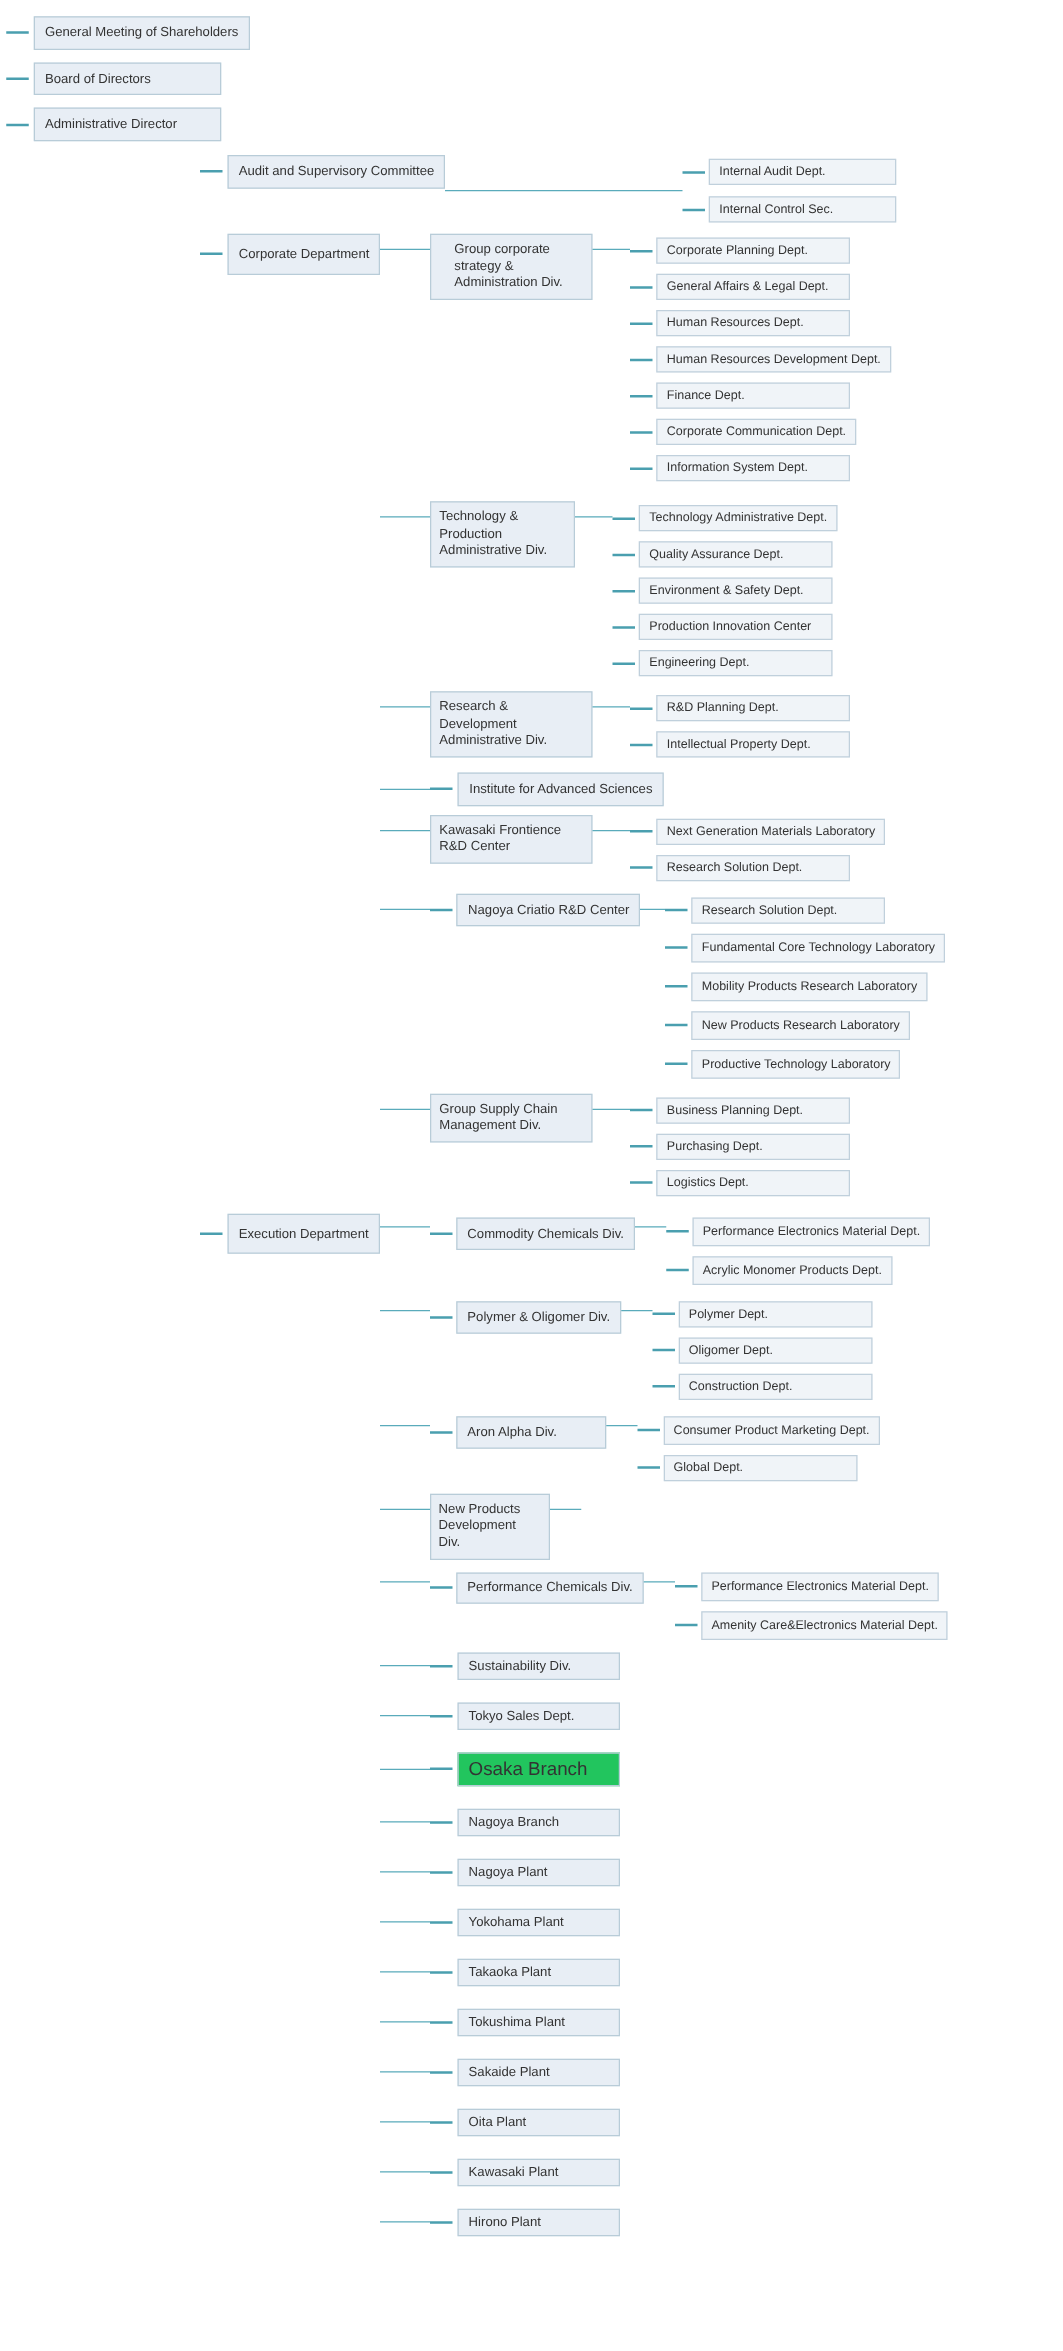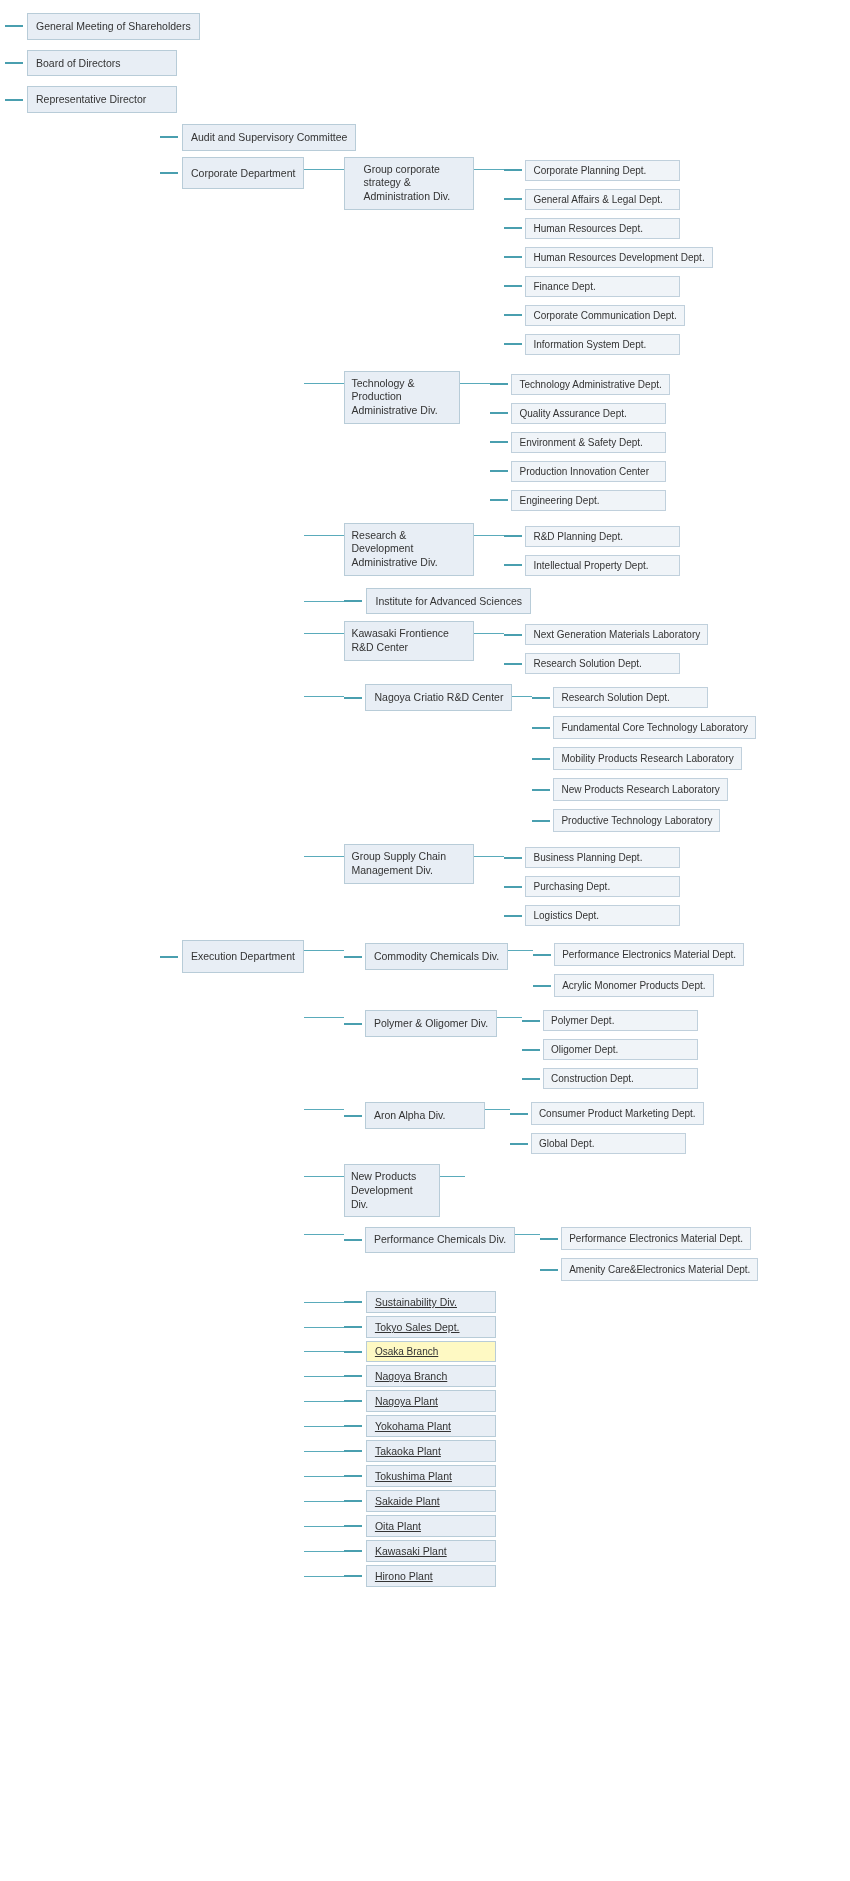--- a/index.html
+++ b/index.html
@@ -60,31 +60,46 @@
       <span class="box" style="min-width:150px;">General Meeting of Shareholders</span>
     </div>
     <div class="row">
       <span class="marker"></span>
       <span style="width:4px"></span>
       <span class="box" style="min-width:150px;">Board of Directors</span>
     </div>
     <div class="row">
       <span class="marker"></span>
       <span style="width:4px"></span>
-      <span class="box" style="min-width:150px;">Representative Director</span>
+      <span class="box" style="min-width:150px;">Administrative Director</span>
     </div>
   </div>
 
   <div style="display:flex; align-items:flex-start; margin-bottom:6px; padding-left:155px;">
     <div style="display:flex; align-items:center;">
       <span class="marker"></span>
       <span style="width:4px"></span>
       <span class="box" style="min-width:155px;">Audit and Supervisory Committee</span>
     </div>
 
+    <div style="display:flex; align-items:center; margin-left:0;">
+      <div style="width:190px; height:1px; background:#5aabbb; margin-left:0;"></div>
+      <div style="display:flex; flex-direction:column; gap:3px;">
+        <div class="row">
+          <span class="marker"></span>
+          <span style="width:3px"></span>
+          <span class="box-white" style="min-width:150px;">Internal Audit Dept.</span>
+        </div>
+        <div class="row">
+          <span class="marker"></span>
+          <span style="width:3px"></span>
+          <span class="box-white" style="min-width:150px;">Internal Control Sec.</span>
+        </div>
+      </div>
+    </div>
   </div>
 
   <div style="display:flex; align-items:flex-start; margin-bottom:8px; padding-left:155px;">
 
     <div style="display:flex; align-items:center; flex-shrink:0;">
       <span class="marker"></span>
       <span style="width:4px"></span>
       <span class="box" style="min-width:110px; padding:8px;">Corporate Department</span>
     </div>
 
@@ -406,35 +421,35 @@
           <div class="row">
               <span class="marker"></span>
               <span style="width:3px"></span>
               <span class="box-white" style="min-width:155px; white-space:normal; line-height:1.3;">Amenity Care&amp;Electronics Material Dept.</span>
             </div>
         </div>
       </div>
 
       <div style="height:4px;"></div>
 
-      <div id="single-divs" style="display:flex; flex-direction:column; gap:3px;text-decoration:underline;">
+      <div id="single-divs" style="display:flex; flex-direction:column; gap:18px;">
       <div style="display: flex; align-items: center;">
       <div style="width:40px; height:1px; background:#5aabbb; flex-shrink:0;"></div>
       <span style="display:inline-block; width:18px; height:2px; background:#4a9faf; flex-shrink:0; margin-right:4px;"></span>
       <span style="background:#e8eef5; border:1px solid #b8ccd8; padding:4px 8px; font-size:10.5px; min-width:130px;">Sustainability Div.</span>
     </div>
           <div style="display: flex; align-items: center;">
       <div style="width:40px; height:1px; background:#5aabbb; flex-shrink:0;"></div>
       <span style="display:inline-block; width:18px; height:2px; background:#4a9faf; flex-shrink:0; margin-right:4px;"></span>
       <span style="background:#e8eef5; border:1px solid #b8ccd8; padding:4px 8px; font-size:10.5px; min-width:130px;">Tokyo Sales Dept.</span>
     </div>
           <div style="display: flex; align-items: center;">
       <div style="width:40px; height:1px; background:#5aabbb; flex-shrink:0;"></div>
       <span style="display:inline-block; width:18px; height:2px; background:#4a9faf; flex-shrink:0; margin-right:4px;"></span>
-      <span style="background:#fef9c3; border:1px solid #b8ccd8; padding:4px 8px; font-size:10px; min-width:130px;">Osaka Branch</span>
+      <span style="background:#22c55e; border:1px solid #b8ccd8; padding:4px 8px; font-size:15px; min-width:130px;">Osaka Branch</span>
     </div>
           <div style="display: flex; align-items: center;">
       <div style="width:40px; height:1px; background:#5aabbb; flex-shrink:0;"></div>
       <span style="display:inline-block; width:18px; height:2px; background:#4a9faf; flex-shrink:0; margin-right:4px;"></span>
       <span style="background:#e8eef5; border:1px solid #b8ccd8; padding:4px 8px; font-size:10.5px; min-width:130px;">Nagoya Branch</span>
     </div>
           <div style="display: flex; align-items: center;">
       <div style="width:40px; height:1px; background:#5aabbb; flex-shrink:0;"></div>
       <span style="display:inline-block; width:18px; height:2px; background:#4a9faf; flex-shrink:0; margin-right:4px;"></span>
       <span style="background:#e8eef5; border:1px solid #b8ccd8; padding:4px 8px; font-size:10.5px; min-width:130px;">Nagoya Plant</span>

